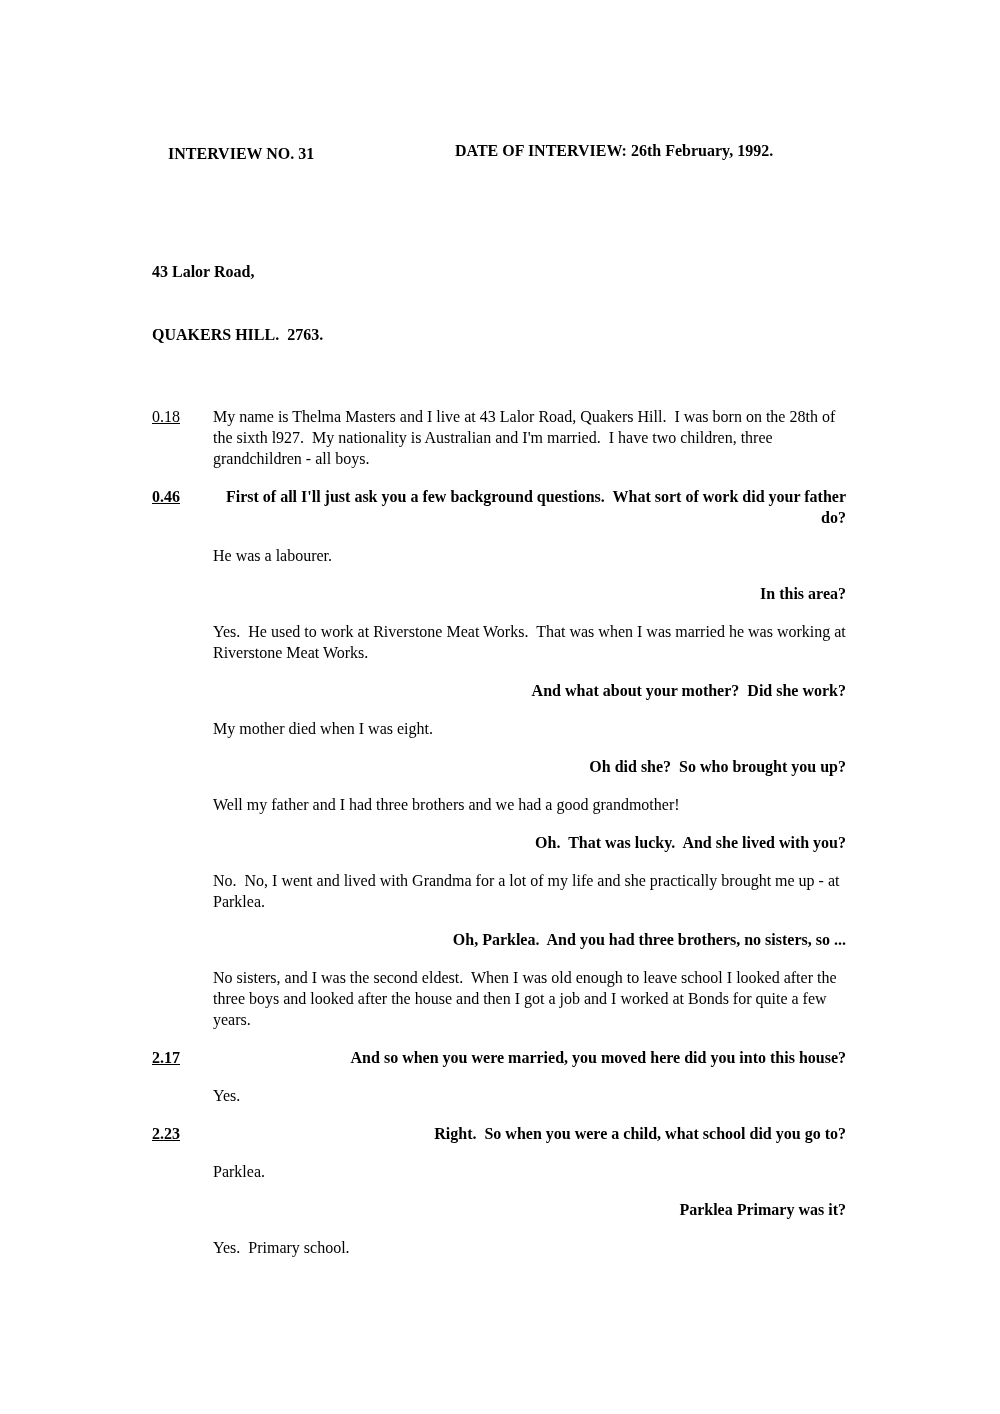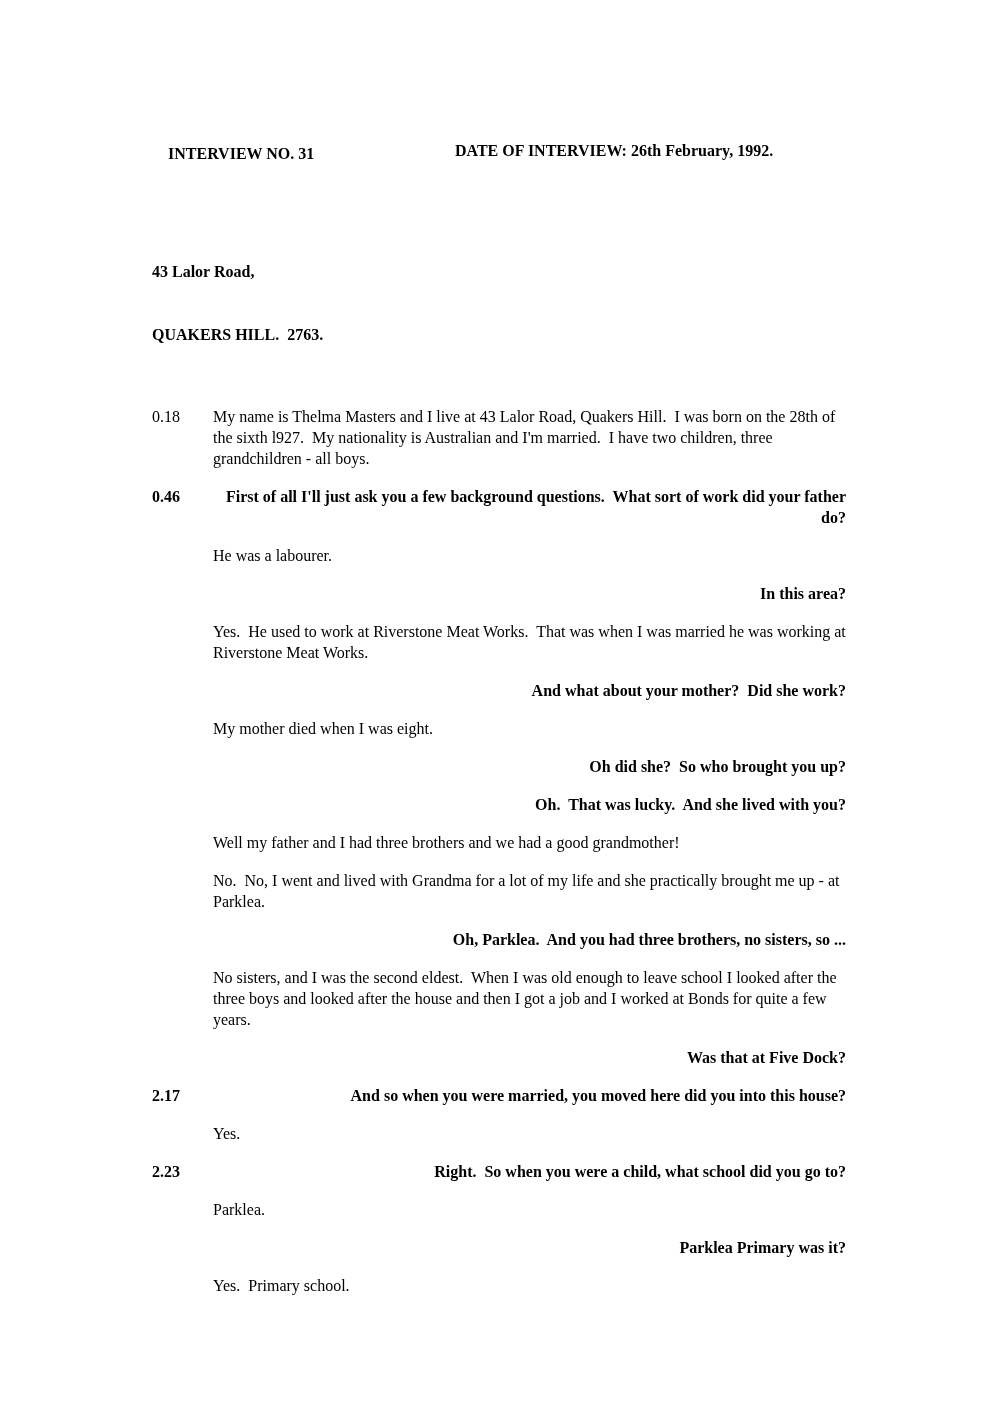--- a/index.html
+++ b/index.html
@@ -46,20 +46,21 @@
     padding-left: 61px;
     margin-bottom: 17px;
     max-width: 694px;
     box-sizing: border-box;
   }
   .para .time {
     position: absolute;
     left: 0;
     top: 0;
     white-space: pre;
+    text-decoration: underline;
   }
   .para .text {
     display: block;
     white-space: pre-wrap;
   }
   .para.bold {
     font-weight: bold;
     text-align: right;
   }
 </style>
@@ -112,49 +113,45 @@
   <div class="para">
     <span class="time"></span>
     <span class="text">My mother died when I was eight.</span>
   </div>
 
   <div class="para bold">
     <span class="time"></span>
     <span class="text">Oh did she?  So who brought you up?</span>
   </div>
 
+  <div class="para">
+    <span class="time"></span>
+    <span class="text">Well my father and I had three brothers and we had a good grandmother!</span>
+  </div>
+
   <div class="para bold">
     <span class="time"></span>
     <span class="text">Oh.  That was lucky.  And she lived with you?</span>
-  </div>
-
-  <div class="para">
-    <span class="time"></span>
-    <span class="text">Well my father and I had three brothers and we had a good grandmother!</span>
   </div>
 
   <div class="para">
     <span class="time"></span>
     <span class="text">No.  No, I went and lived with Grandma for a lot of my life and she practically brought me up - at Parklea.</span>
   </div>
 
   <div class="para bold">
     <span class="time"></span>
     <span class="text">Oh, Parklea.  And you had three brothers, no sisters, so ...</span>
   </div>
 
   <div class="para">
     <span class="time"></span>
     <span class="text">No sisters, and I was the second eldest.  When I was old enough to leave school I looked after the three boys and looked after the house and then I got a job and I worked at Bonds for quite a few years.</span>
   </div>
 
-  <div class="para bold">
-    <span class="time"></span>
-    <span class="text">Was that at Five Dock?</span>
-  </div>
 
 
   <div class="para bold">
     <span class="time">2.17</span>
     <span class="text">And so when you were married, you moved here did you into this house?</span>
   </div>
 
   <div class="para">
     <span class="time"></span>
     <span class="text">Yes.</span>

